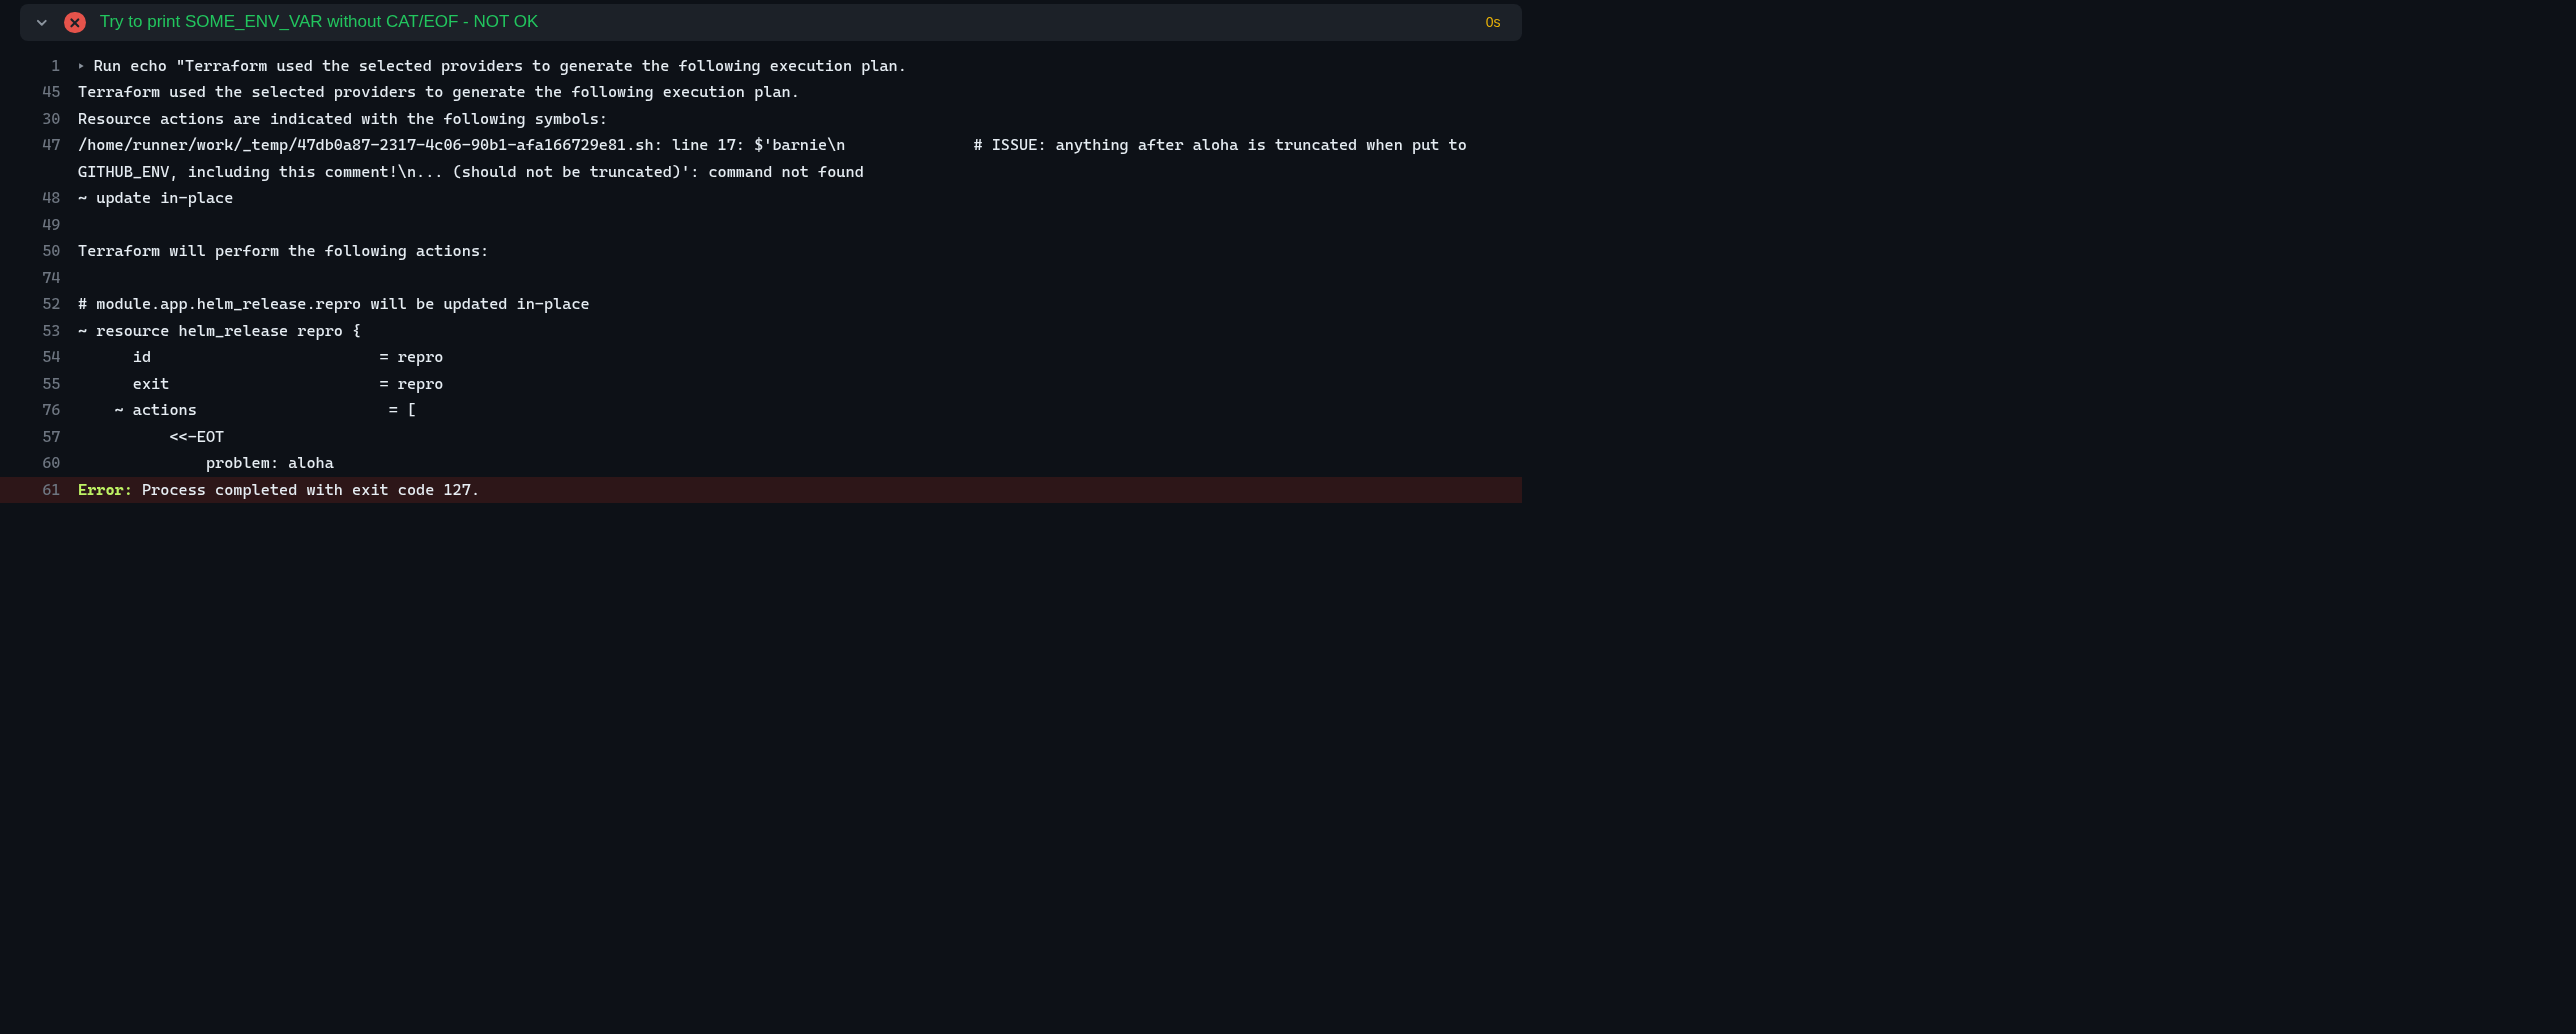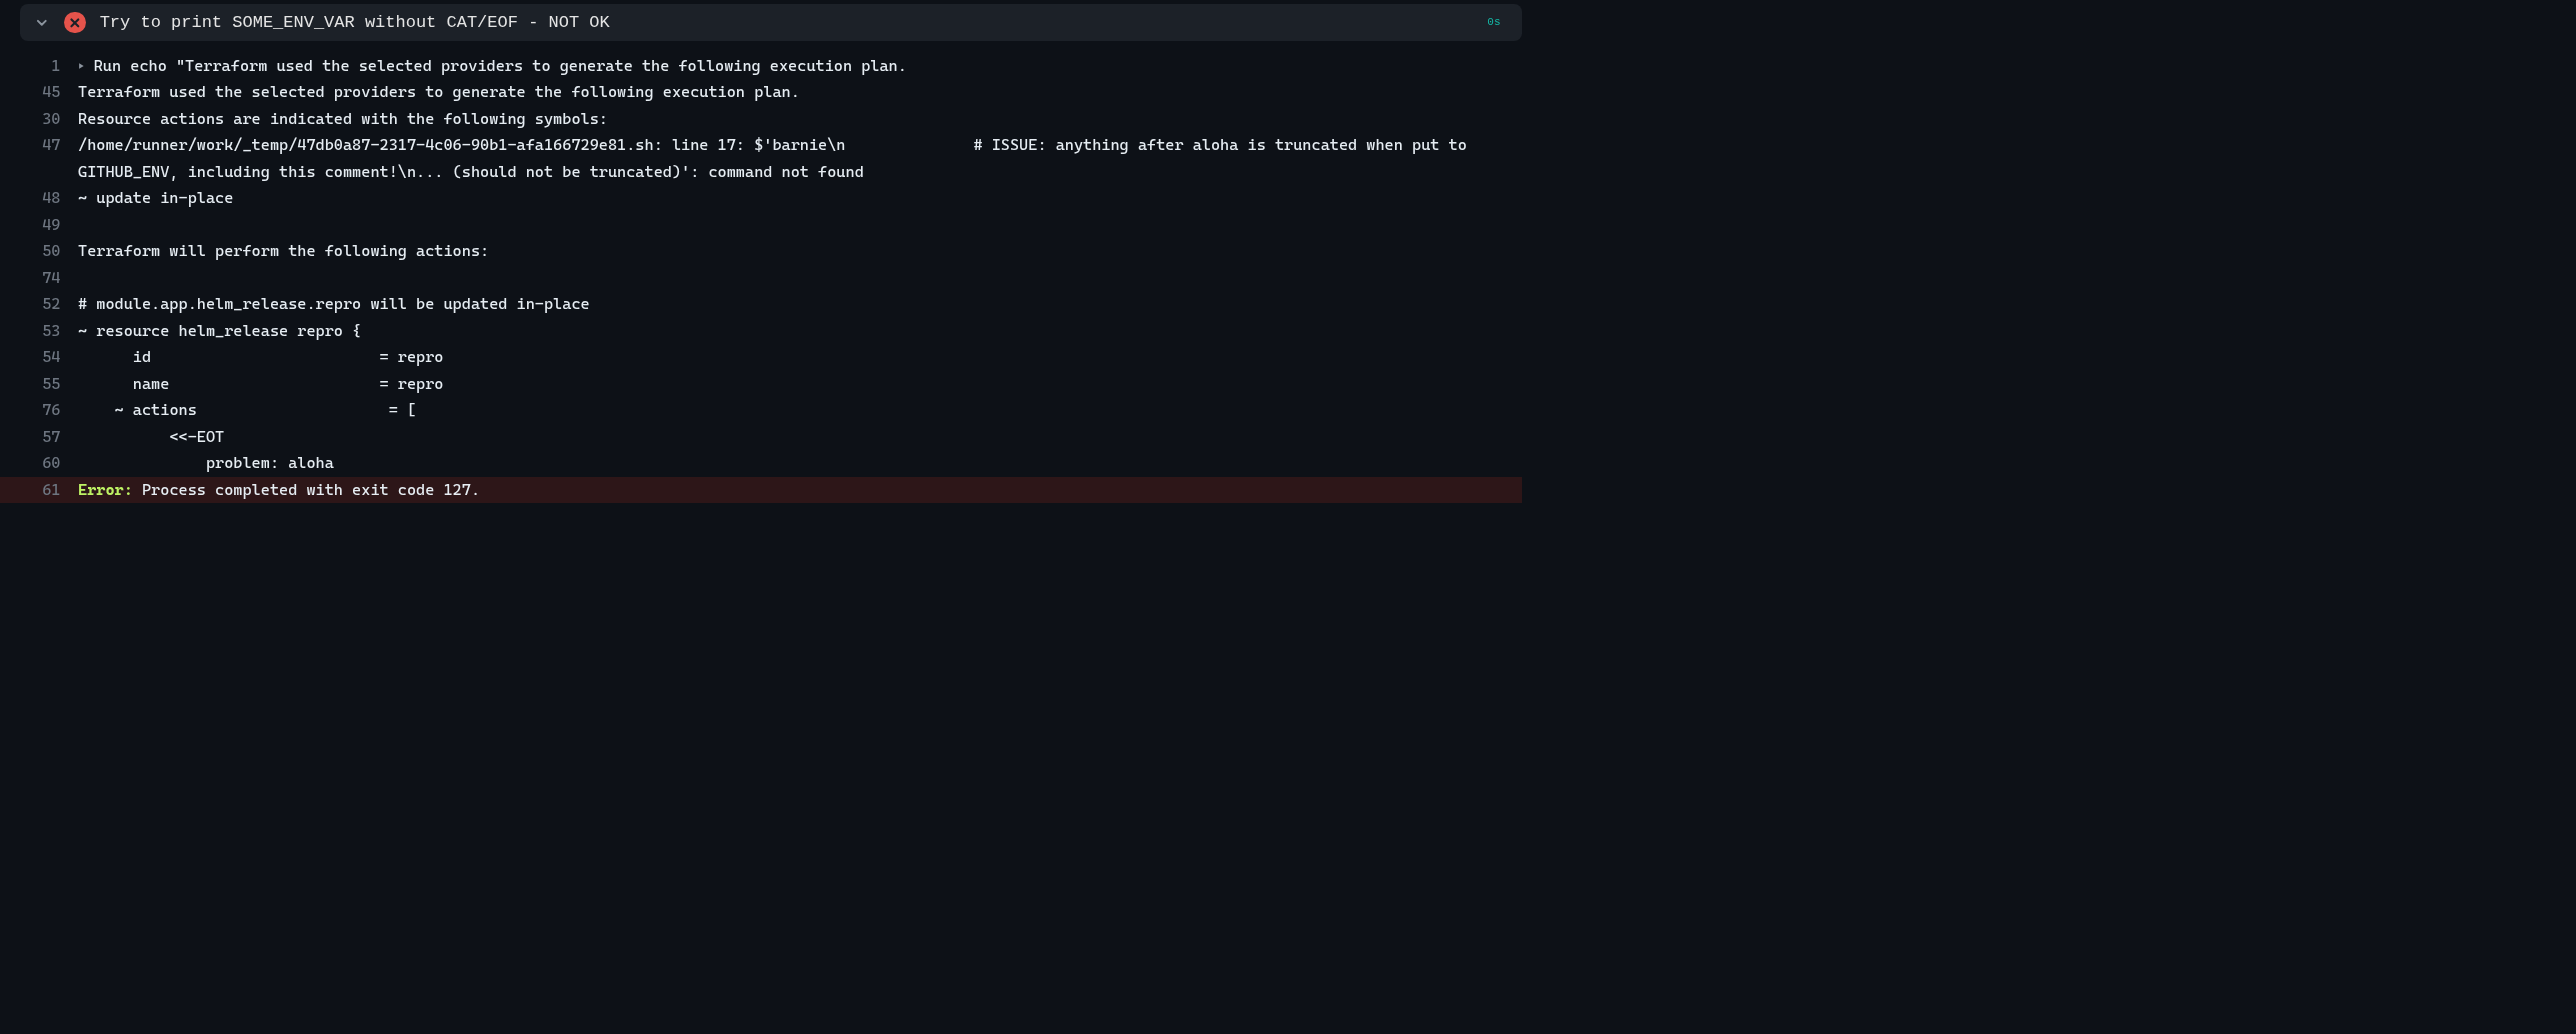--- a/index.html
+++ b/index.html
@@ -52,29 +52,29 @@
       align-items: center;
       justify-content: center;
       flex-shrink: 0;
     }
     .status-icon svg {
       width: 11.7px;
       height: 11.7px;
     }
     .step-title {
       flex: 1;
-      font-family: Liberation Mono, monospace;
+      font-family: Liberation Sans, sans-serif;
       font-size: 17px;
-      color: #e5e5e5;
+      color: #22c55e;
       font-weight: 400;
     }
     .step-duration {
-      font-family: Liberation Mono, monospace;
-      font-size: 11px;
-      color: #14b8a6;
+      font-family: Liberation Sans, sans-serif;
+      font-size: 14px;
+      color: #eab308;
       padding-right: 7.8px;
     }
     .log-lines {
       padding-left: 21.5px;
       padding-top: 3.9px;
     }
     .log-line {
       display: flex;
       align-items: flex-start;
       line-height: 1.7;
@@ -177,21 +177,21 @@
       <div class="log-line">
         <span class="line-number">53</span>
         <span class="line-content">~ resource helm_release repro {</span>
       </div>
       <div class="log-line">
         <span class="line-number">54</span>
         <span class="line-content">      id                         = repro</span>
       </div>
       <div class="log-line">
         <span class="line-number">55</span>
-        <span class="line-content">      name                       = repro</span>
+        <span class="line-content">      exit                       = repro</span>
       </div>
       <div class="log-line">
         <span class="line-number">76</span>
         <span class="line-content">    ~ actions                     = [</span>
       </div>
       <div class="log-line">
         <span class="line-number">57</span>
         <span class="line-content">          &lt;&lt;-EOT</span>
       </div>
       <div class="log-line">

